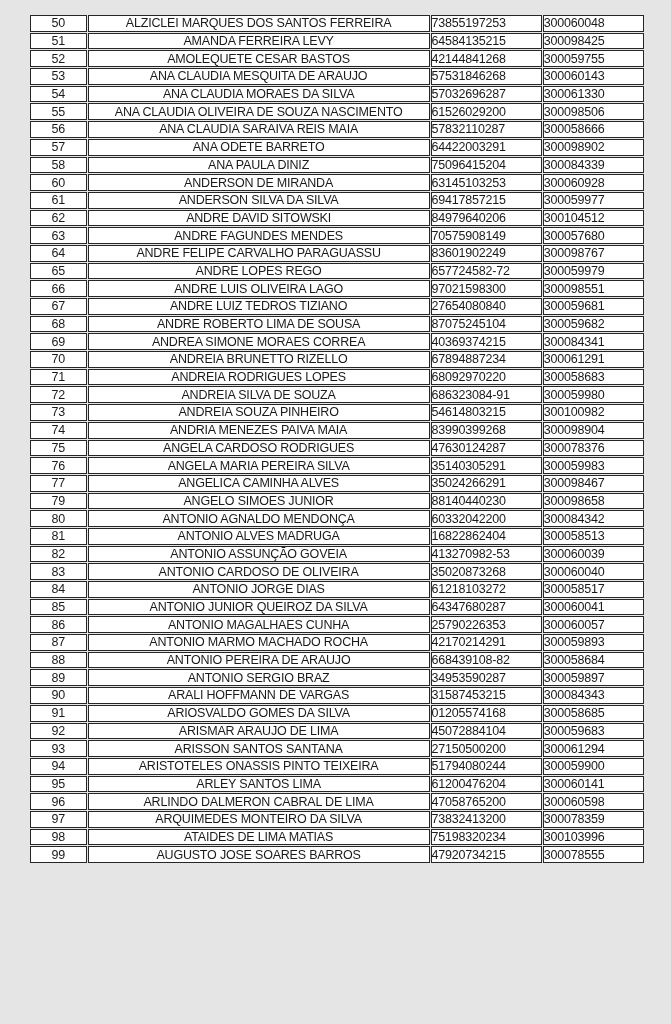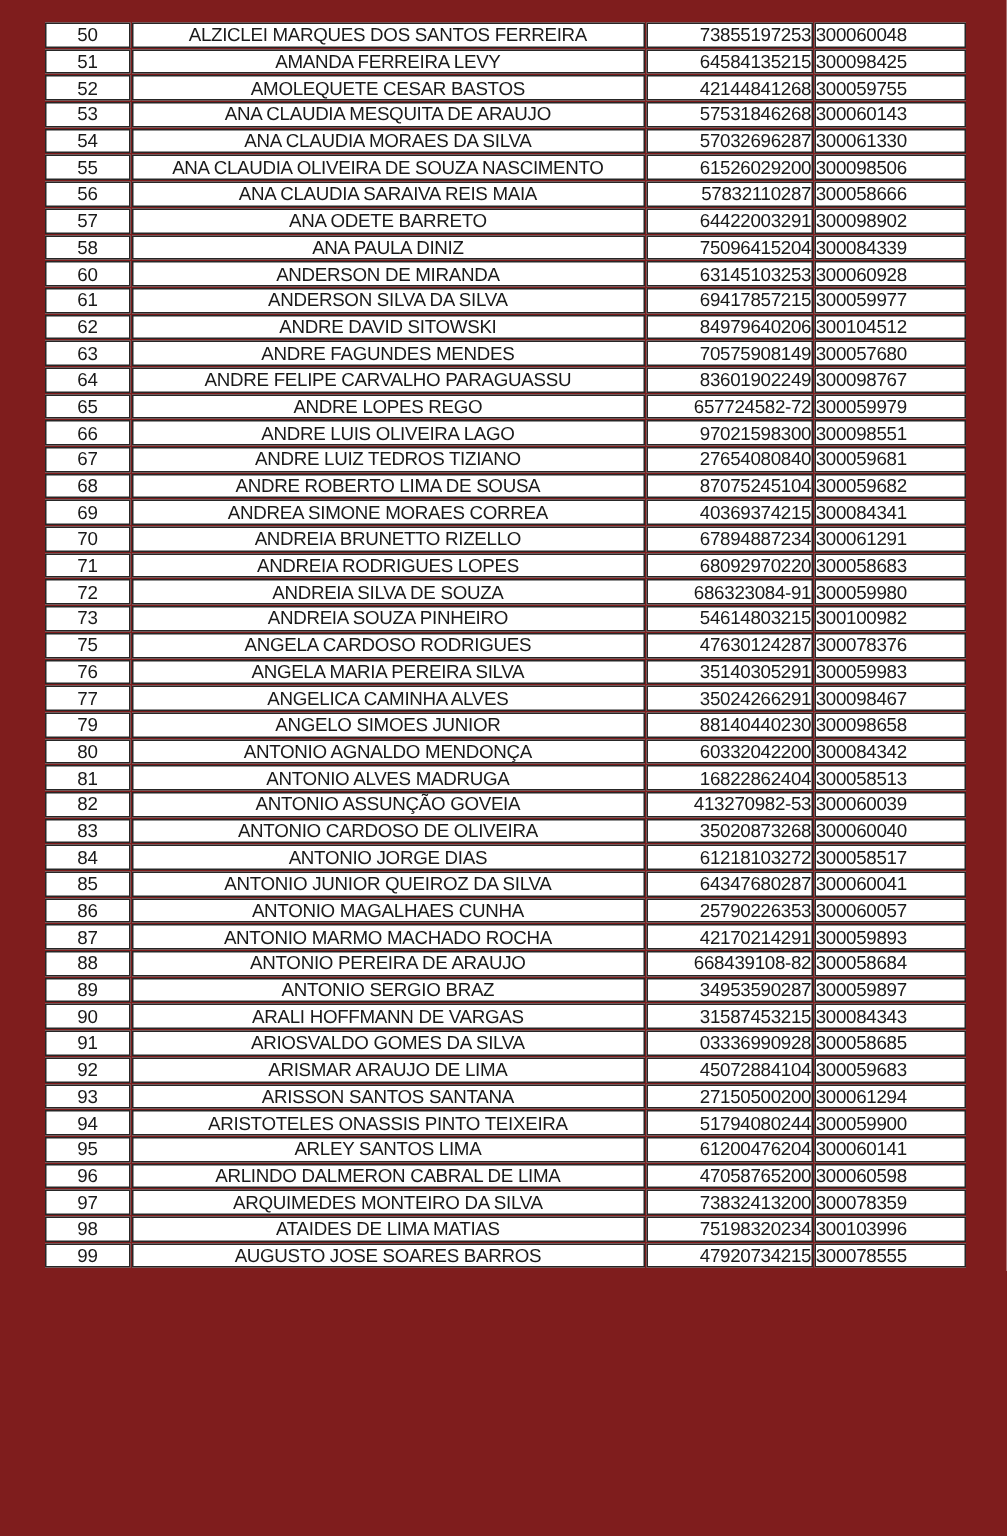--- a/index.html
+++ b/index.html
@@ -13,21 +13,21 @@
     position: relative;
     font-family: "Liberation Sans", sans-serif;
     overflow: hidden;
   }
   .sheet {
     position: absolute;
     left: 0;
     top: 0;
     width: 671px;
     height: 1024px;
-    background: #7f1d1d;
+    background: #e5e5e5;
   }
   table.roster {
     position: absolute;
     left: 29px;
     top: 14px;
     width: 616px;
     border-collapse: separate;
     border-spacing: 1px;
     table-layout: fixed;
   }
@@ -38,21 +38,21 @@
     font-size: 12.5px;
     letter-spacing: -0.2px;
     color: #1a1a1a;
     white-space: nowrap;
     overflow: hidden;
     background: #ffffff;
     vertical-align: middle;
   }
   td.col-index { width: 54px;  text-align: center; }
   td.col-name  { width: 336px; text-align: center; padding-left: 4px; }
-  td.col-doc   { width: 108px; text-align: right; }
+  td.col-doc   { width: 108px; text-align: left; }
   td.col-reg   { width: 98px;  text-align: left; }
 </style>
 </head>
 <body>
 
 <div class="sheet">
   <table class="roster">
     <tbody>
         <tr>
           <td class="col-index">50</td>
@@ -186,20 +186,26 @@
           <td class="col-doc">686323084-91</td>
           <td class="col-reg">300059980</td>
         </tr>
         <tr>
           <td class="col-index">73</td>
           <td class="col-name">ANDREIA SOUZA PINHEIRO</td>
           <td class="col-doc">54614803215</td>
           <td class="col-reg">300100982</td>
         </tr>
         <tr>
+          <td class="col-index">74</td>
+          <td class="col-name">ANDRIA MENEZES PAIVA MAIA</td>
+          <td class="col-doc">83990399268</td>
+          <td class="col-reg">300098904</td>
+        </tr>
+        <tr>
           <td class="col-index">75</td>
           <td class="col-name">ANGELA CARDOSO RODRIGUES</td>
           <td class="col-doc">47630124287</td>
           <td class="col-reg">300078376</td>
         </tr>
         <tr>
           <td class="col-index">76</td>
           <td class="col-name">ANGELA MARIA PEREIRA SILVA</td>
           <td class="col-doc">35140305291</td>
           <td class="col-reg">300059983</td>
@@ -278,21 +284,21 @@
         </tr>
         <tr>
           <td class="col-index">90</td>
           <td class="col-name">ARALI HOFFMANN DE VARGAS</td>
           <td class="col-doc">31587453215</td>
           <td class="col-reg">300084343</td>
         </tr>
         <tr>
           <td class="col-index">91</td>
           <td class="col-name">ARIOSVALDO GOMES DA SILVA</td>
-          <td class="col-doc">03336990928</td>
+          <td class="col-doc">01205574168</td>
           <td class="col-reg">300058685</td>
         </tr>
         <tr>
           <td class="col-index">92</td>
           <td class="col-name">ARISMAR ARAUJO DE LIMA</td>
           <td class="col-doc">45072884104</td>
           <td class="col-reg">300059683</td>
         </tr>
         <tr>
           <td class="col-index">93</td>

